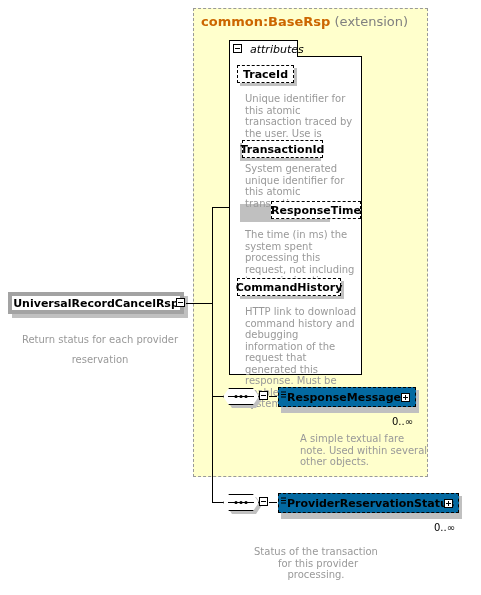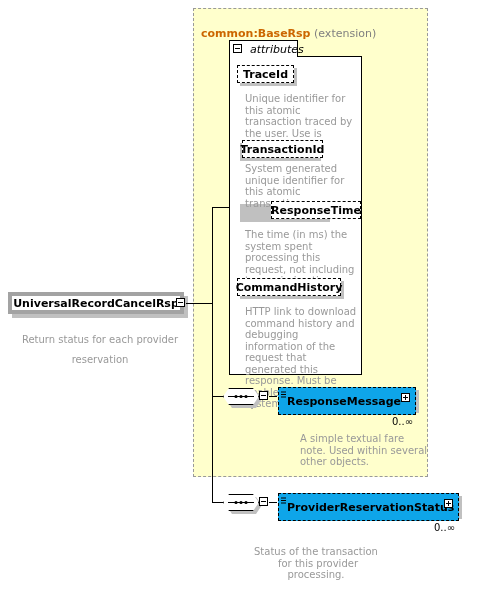--- a/index.html
+++ b/index.html
@@ -27,22 +27,22 @@
     left: 193px;
     top: 8px;
     width: 235px;
     height: 469px;
     background: #ffffcc;
     border: 1px dashed #999999;
     box-sizing: border-box;
   }
   .ext-title {
     left: 201px;
-    top: 27px;
-    font-size: 11px;
+    top: 14px;
+    font-size: 13px;
     color: #808080;
     white-space: nowrap;
   }
   .ext-title b {
     color: #cc6600;
     font-weight: bold;
   }
 
   
   .attr-tab {
@@ -219,24 +219,24 @@
   }
   .seq-oct svg { display: block; }
   .seq-minus { z-index: 7; }
 
   
   .elem-shadow {
     background: #c0c0c0;
     z-index: 3;
   }
   .elem-box {
-    background: #0ea5e9;
+    background: #0369a1;
     border: 1px dashed #000000;
     box-sizing: border-box;
-    height: 28px;
+    height: 20px;
     z-index: 5;
     display: flex;
     align-items: center;
   }
   .elem-label {
     font-size: 11px;
     font-weight: bold;
     color: #000000;
     white-space: nowrap;
     margin-left: 8px;

